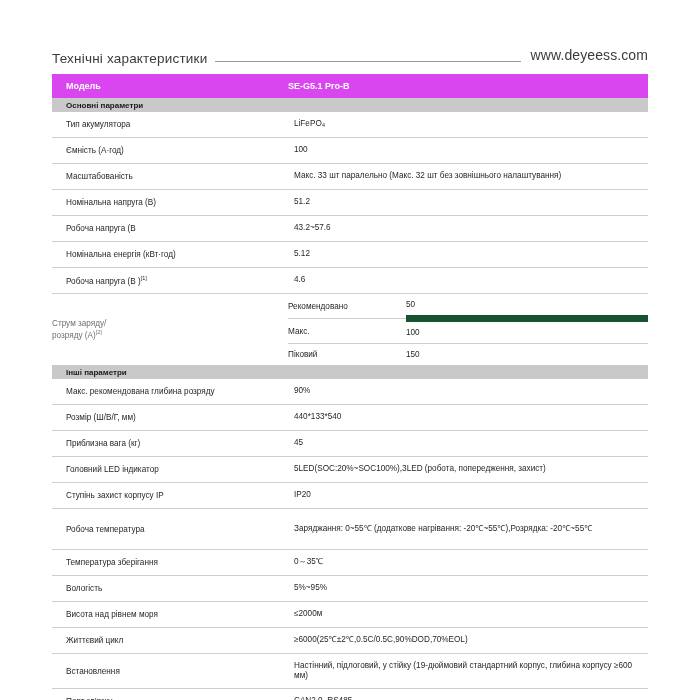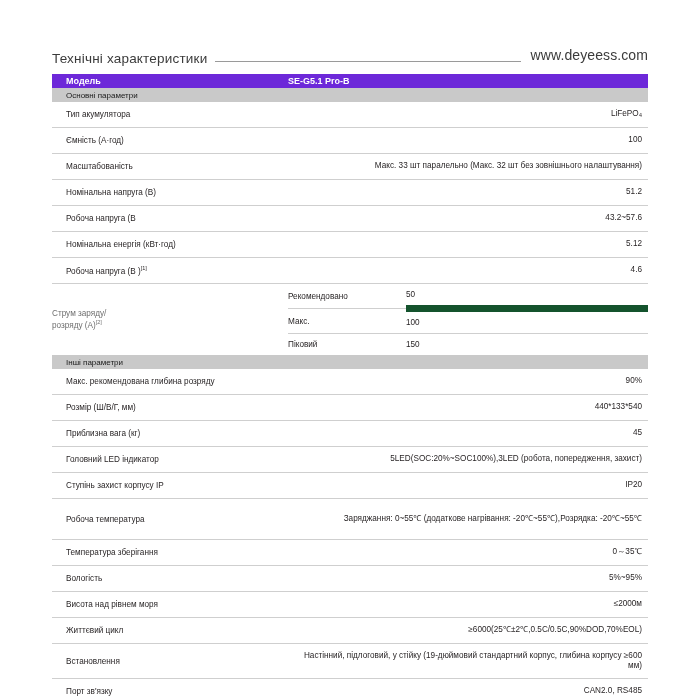--- a/index.html
+++ b/index.html
@@ -56,49 +56,49 @@
     table-layout: fixed;
     font-size: 8.2px;
   }
   .spec-table td {
     vertical-align: middle;
     padding: 0;
   }
   .col-label { width: 236px; }
 
   .model-row td {
-    background: #6d28d9;
+    background: #d946ef;
     color: #ffffff;
-    height: 14px;
+    height: 24px;
     font-weight: bold;
     font-size: 9px;
   }
   .model-row .lbl { padding-left: 14px; }
   .model-row .val { text-align: left; }
 
   .section-row td {
     background: #c9c9c9;
     color: #1a1a1a;
     height: 14px;
-    font-weight: normal;
+    font-weight: bold;
     font-size: 8px;
   }
   .section-row .lbl { padding-left: 14px; }
 
   .data-row td {
     border-bottom: 1px solid #cfcfcf;
     height: 21px;
     margin-top: 24px;
   }
   .data-row .lbl {
     padding-left: 14px;
     color: #231f20;
   }
   .data-row .val {
-    text-align: right;
+    text-align: left;
     color: #231f20;
     padding: 2px 6px;
     line-height: 1.25;
   }
   .temp-row td { height: 36px; }
   .install-row td { height: 30px; }
 
   .sup {
     font-size: 5.5px;
     vertical-align: super;

